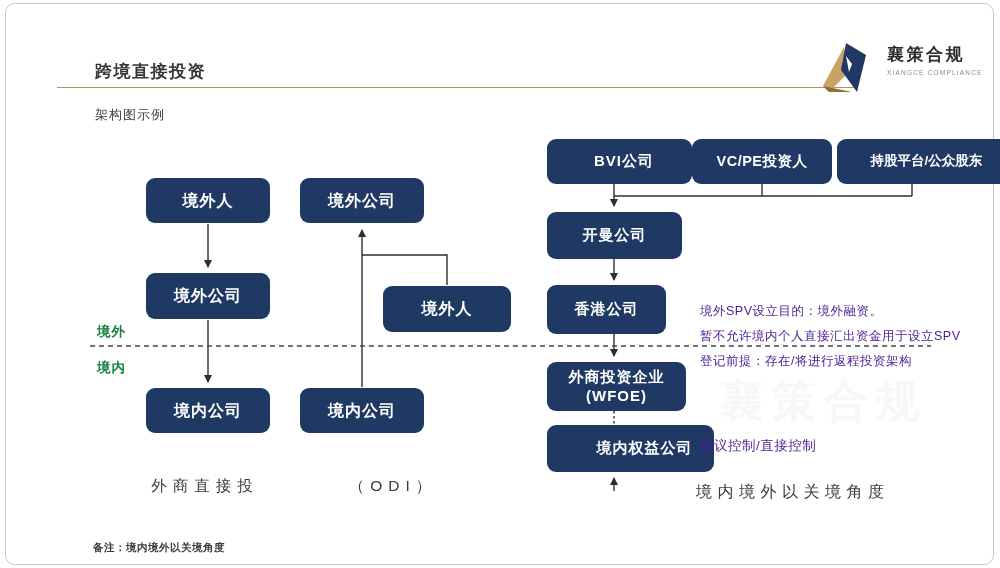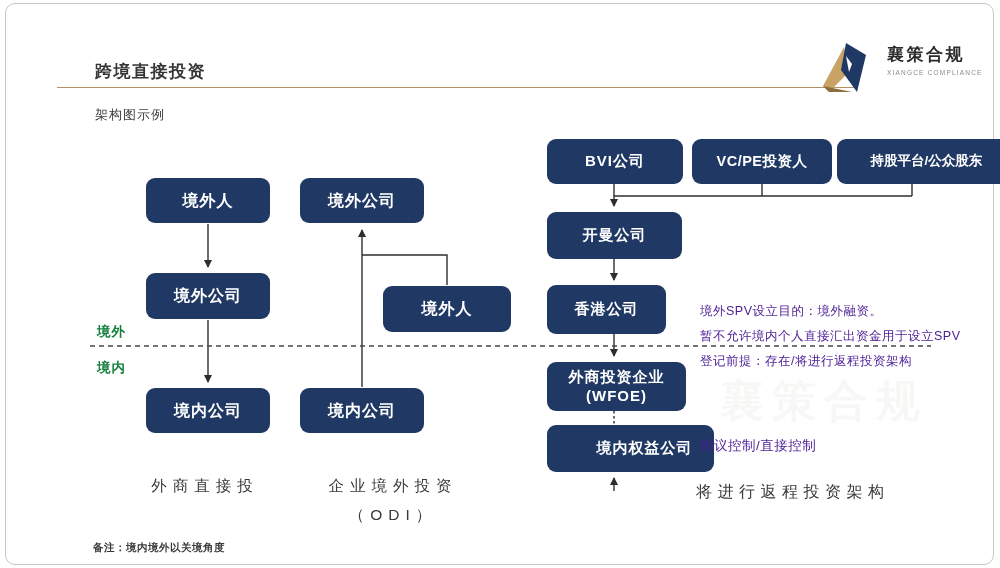--- a/index.html
+++ b/index.html
@@ -108,42 +108,41 @@
   <div class="region-label" style="left:97px;top:359px;">境内</div>
 
   <div class="box" style="left:146px;top:178px;width:124px;height:45px;">境外人</div>
   <div class="box" style="left:146px;top:273px;width:124px;height:46px;">境外公司</div>
   <div class="box" style="left:146px;top:388px;width:124px;height:45px;">境内公司</div>
 
   <div class="box" style="left:300px;top:178px;width:124px;height:45px;">境外公司</div>
   <div class="box" style="left:383px;top:286px;width:128px;height:46px;">境外人</div>
   <div class="box" style="left:300px;top:388px;width:124px;height:45px;">境内公司</div>
 
-  <div class="box" style="left:547px;top:139px;width:136px;height:45px;font-size:15px;">BVI公司</div>
+  <div class="box" style="left:547px;top:139px;width:136px;height:45px;font-size:15px;padding-left:9px;">BVI公司</div>
   <div class="box" style="left:692px;top:139px;width:140px;height:45px;font-size:14.5px;letter-spacing:0.5px;">VC/PE投资人</div>
   <div class="box" style="left:837px;top:139px;width:179px;height:45px;font-size:13.5px;letter-spacing:0;">持股平台/公众股东</div>
   <div class="box" style="left:547px;top:212px;width:135px;height:47px;font-size:15px;">开曼公司</div>
   <div class="box" style="left:547px;top:285px;width:119px;height:49px;font-size:15px;">香港公司</div>
   <div class="box" style="left:547px;top:362px;width:139px;height:49px;font-size:15px;">
     <span>外商投资企业</span>
     <span>(WFOE)</span>
   </div>
   <div class="box" style="left:547px;top:425px;width:139px;height:47px;font-size:15px;padding-left:28px;">境内权益公司</div>
 
   <div class="note" style="left:700px;top:275px;">境外SPV设立目的：境外融资。</div>
   <div class="note" style="left:700px;top:300px;">暂不允许境内个人直接汇出资金用于设立SPV</div>
   <div class="note" style="left:700px;top:325px;">登记前提：存在/将进行返程投资架构</div>
   <div class="note" style="left:700px;top:409px;font-size:13.5px;">协议控制/直接控制</div>
 
   <div class="caption" style="left:105px;top:471px;width:200px;">
     <div>外商直接投</div>
   </div>
   <div class="caption" style="left:293px;top:471px;width:200px;">
-    <div>企业境外投资</div>
     <div>（ODI）</div>
   </div>
   <div class="caption-right" style="left:696px;top:476px;">
-    <div>将进行返程投资架构</div>
+    <div>境内境外以关境角度</div>
   </div>
 
   <div class="footnote">备注：境内境外以关境角度</div>
 
 </div>
 
 </body></html>

